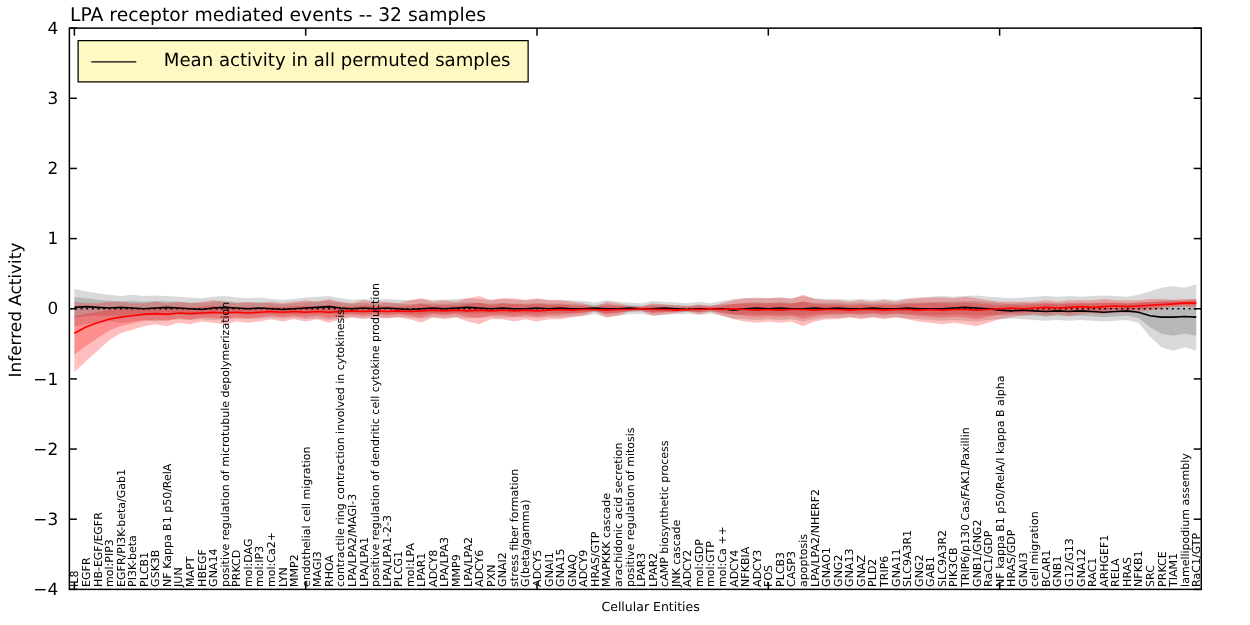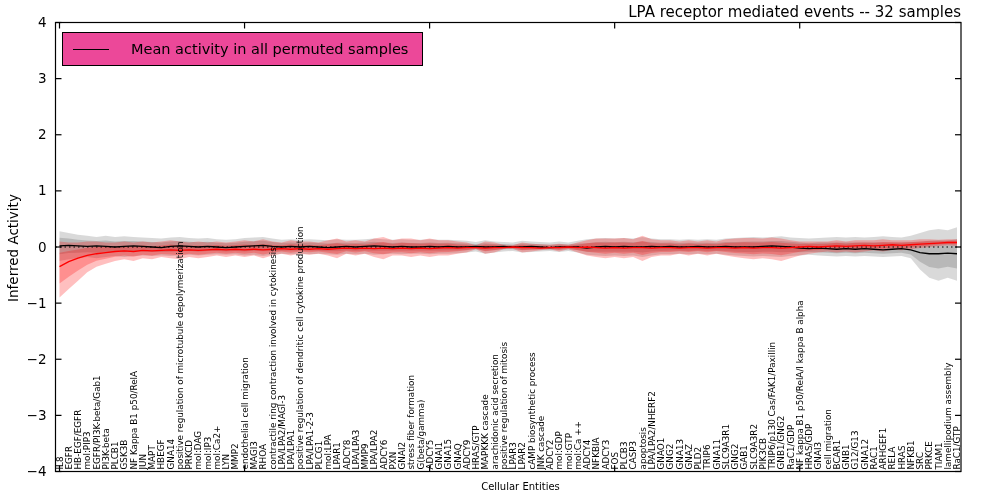--- a/index.html
+++ b/index.html
@@ -5,35 +5,35 @@
   html,body{margin:0;padding:0;background:#fff;}
   .figure{
     position:relative;
     width:1000px;height:500px;
     background:#ffffff;
     font-family:"DejaVu Sans","Liberation Sans",sans-serif;
     overflow:hidden;
   }
   .chart-title{
     position:absolute;left:56px;top:3px;width:905px;
-    text-align:right;font-size:15px;color:#000;
+    text-align:left;font-size:15px;color:#000;
   }
   .x-axis-label{
     position:absolute;left:68px;top:481px;width:905px;
     text-align:center;font-size:10px;color:#000;
   }
   .y-axis-label{
     position:absolute;left:-52px;top:240px;width:130px;
     text-align:center;font-size:13.5px;color:#000;
     transform:rotate(-90deg);
   }
   .plot-svg{position:absolute;left:0;top:0;}
   .legend{
     position:absolute;left:62px;top:32px;
-    background:#ec4899;border:1.5px solid #000;
+    background:#fef9c3;border:1.5px solid #000;
     padding:8px 14px 8px 10px;
     display:flex;flex-direction:column;gap:10px;
     z-index:5;
   }
   .legend-row{display:flex;align-items:center;gap:22px;}
   .legend-line{width:36px;height:0;border-top:1.6px solid #000;}
   .legend-text{font-size:14.5px;color:#000;white-space:nowrap;}
 </style>
 </head>
 <body>

